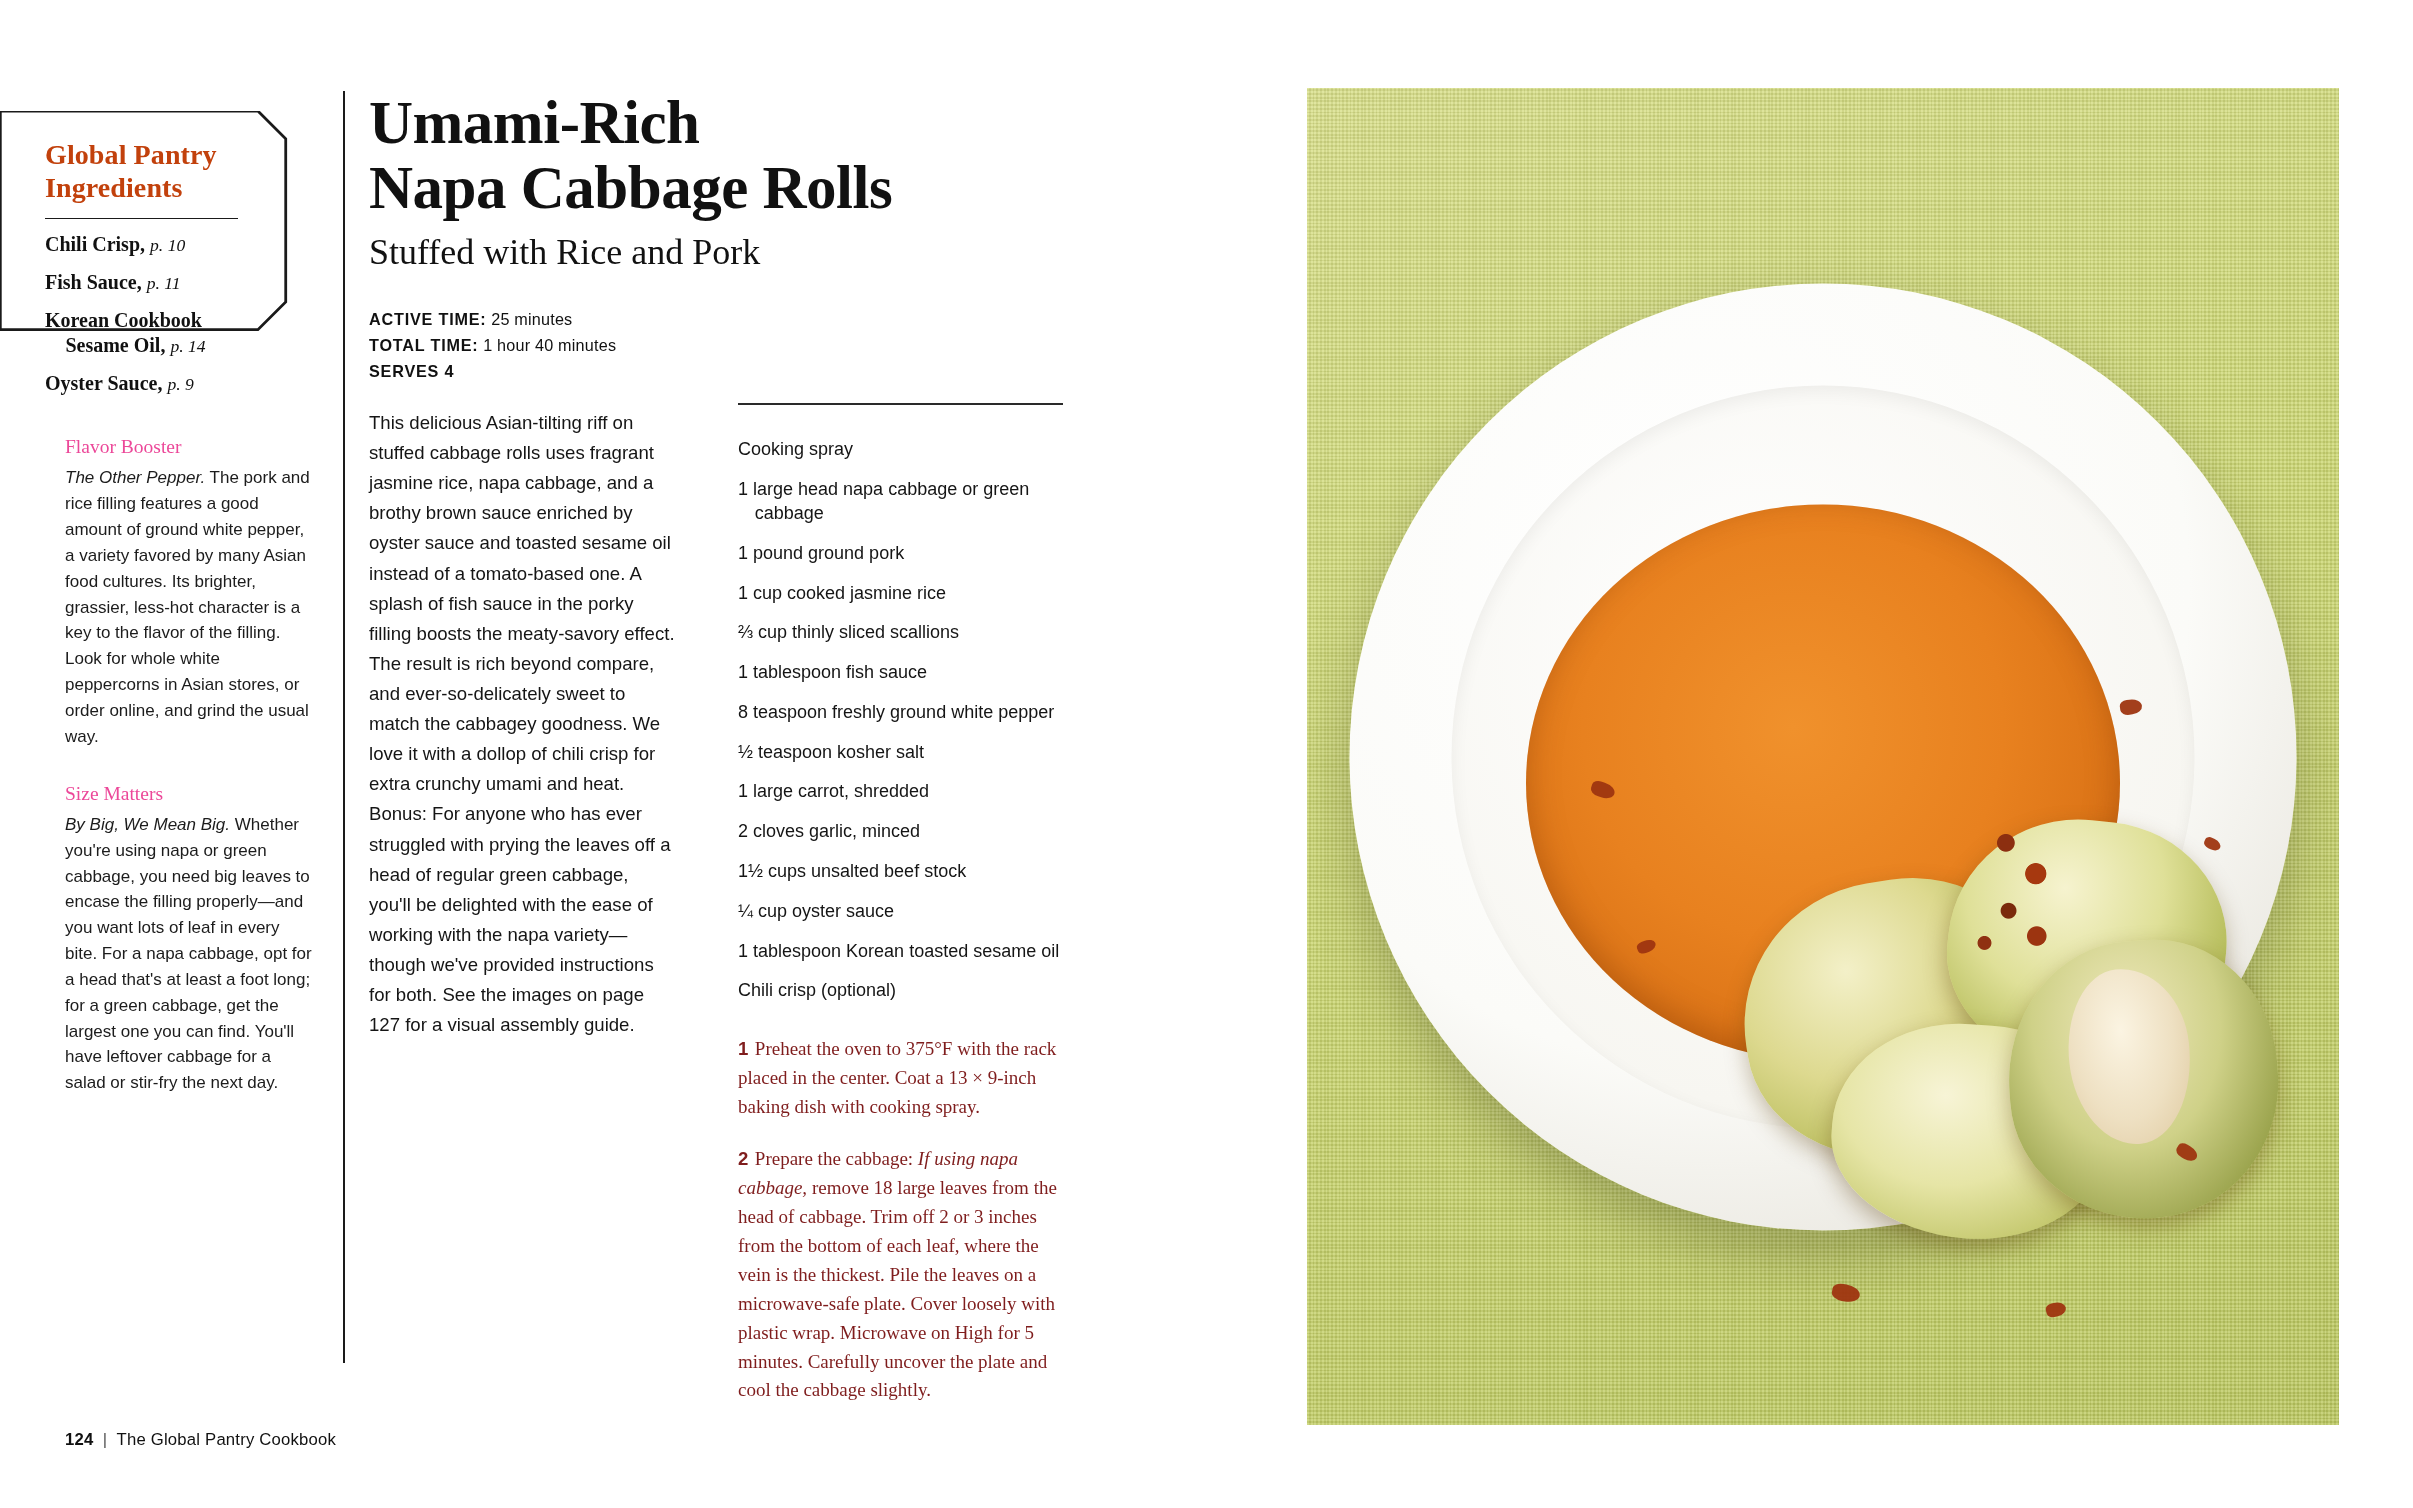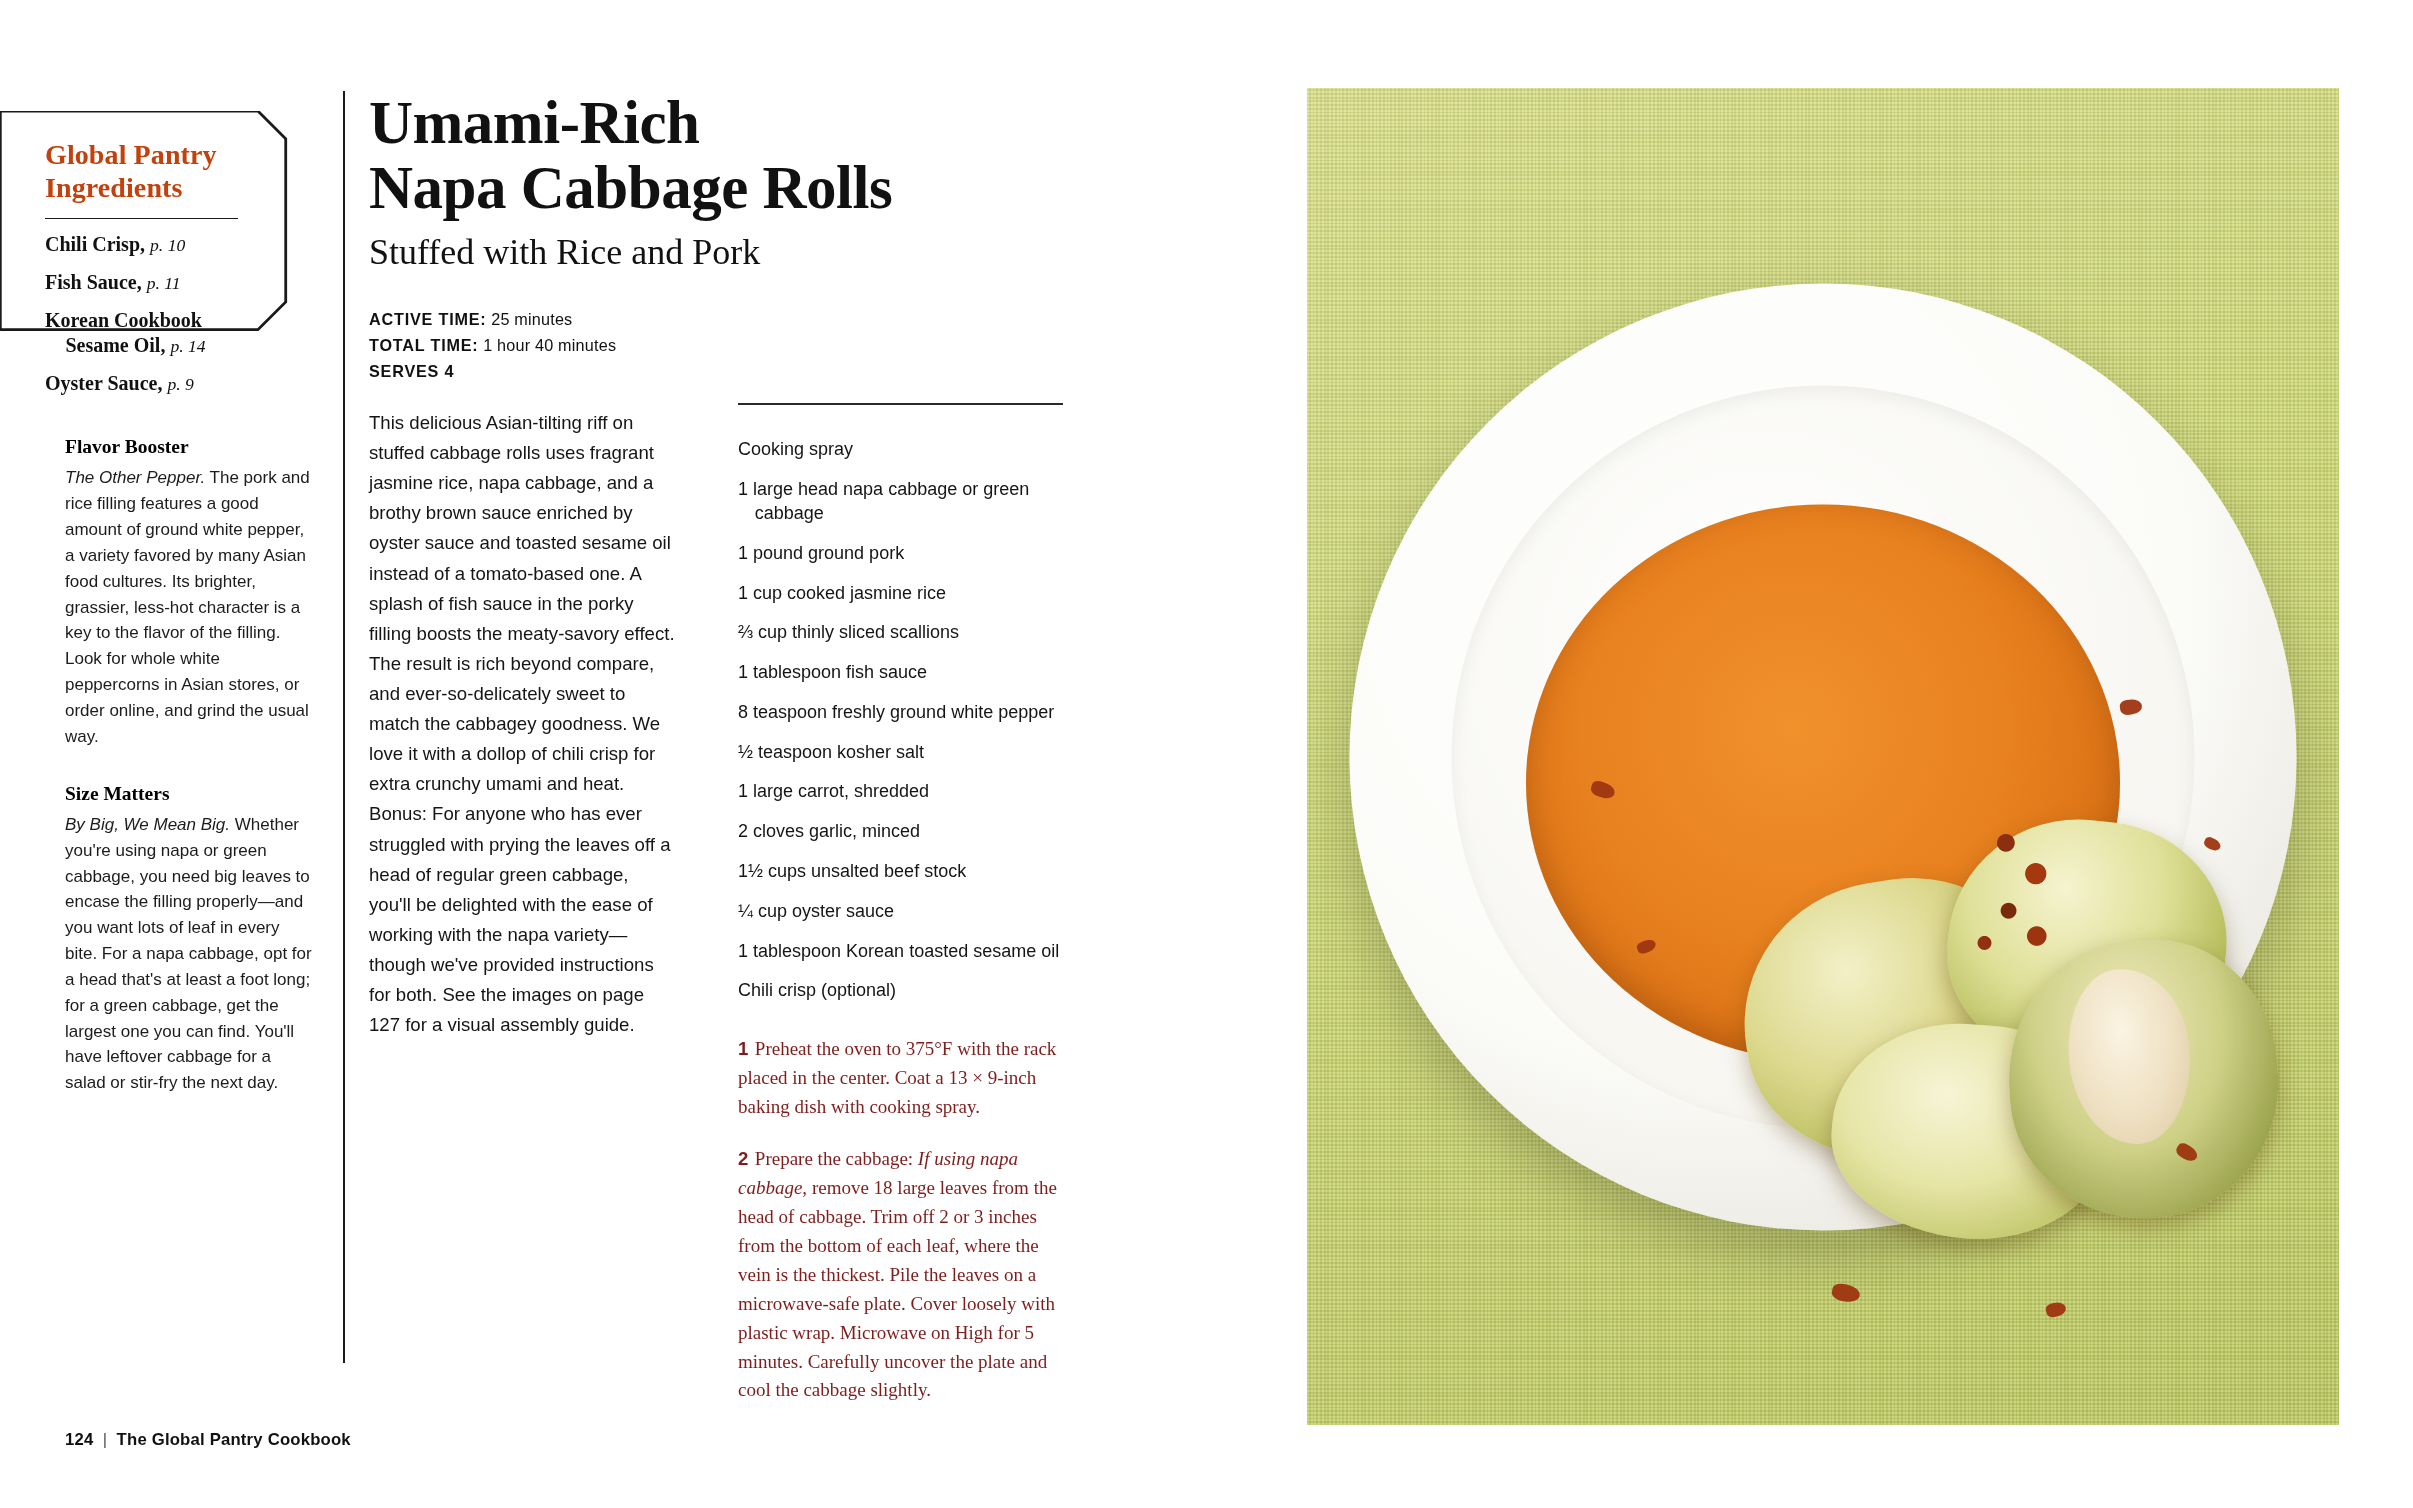--- a/index.html
+++ b/index.html
@@ -95,22 +95,22 @@
     position: absolute;
     left: 65px;
     top: 436px;
     width: 249px;
   }
   .sidenote + .sidenote { margin-top: 33px; }
   .sidenote h4 {
     margin: 0 0 7.4px 0;
     font-family: "Liberation Serif", serif;
     font-size: 19.5px;
-    font-weight: bold;
-    color: #000000;
+    font-weight: normal;
+    color: #ec4899;
   }
   .sidenote p {
     margin: 0;
     font-size: 17px;
     line-height: 1.52;
     color: #1c1c1c;
   }
   .sidenote p em { font-style: italic; }
 
   
@@ -321,21 +321,21 @@
   }
   .footer .pg {
     font-weight: bold;
   }
   .footer .sep {
     display: inline-block;
     margin: 0 9.3px;
     color: #555;
   }
   .footer .bk {
-    font-weight: bold;
+    font-weight: normal;
   }
 </style>
 </head>
 <body>
 
 <div class="page">
 
   <div class="vrule"></div>
 
   <div class="pantry-tab">

